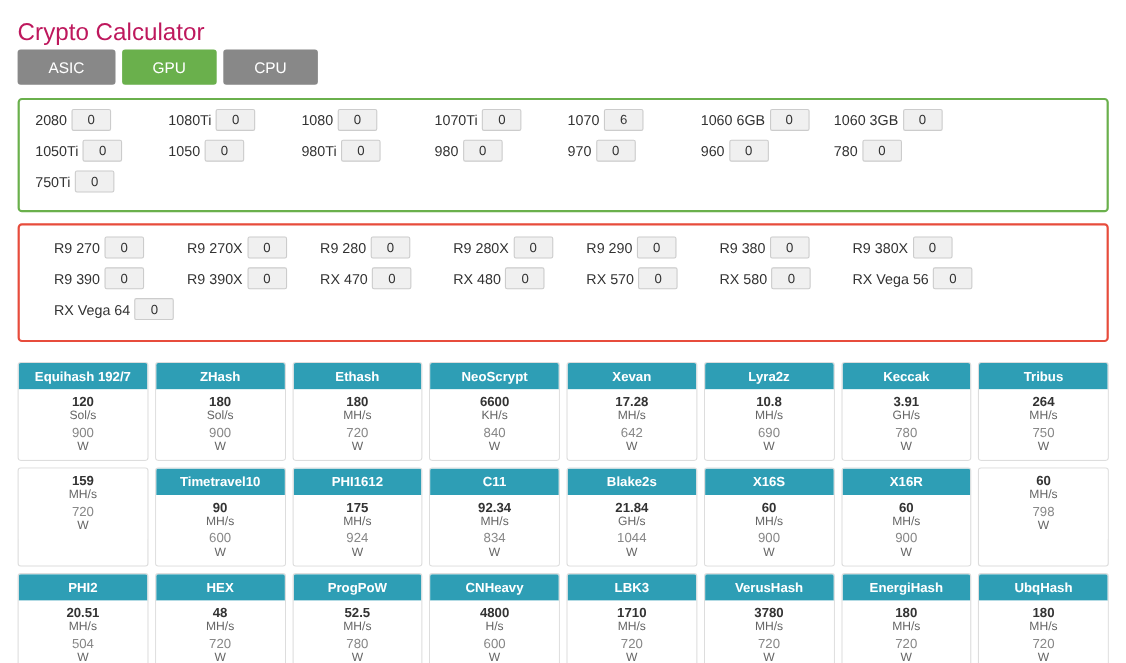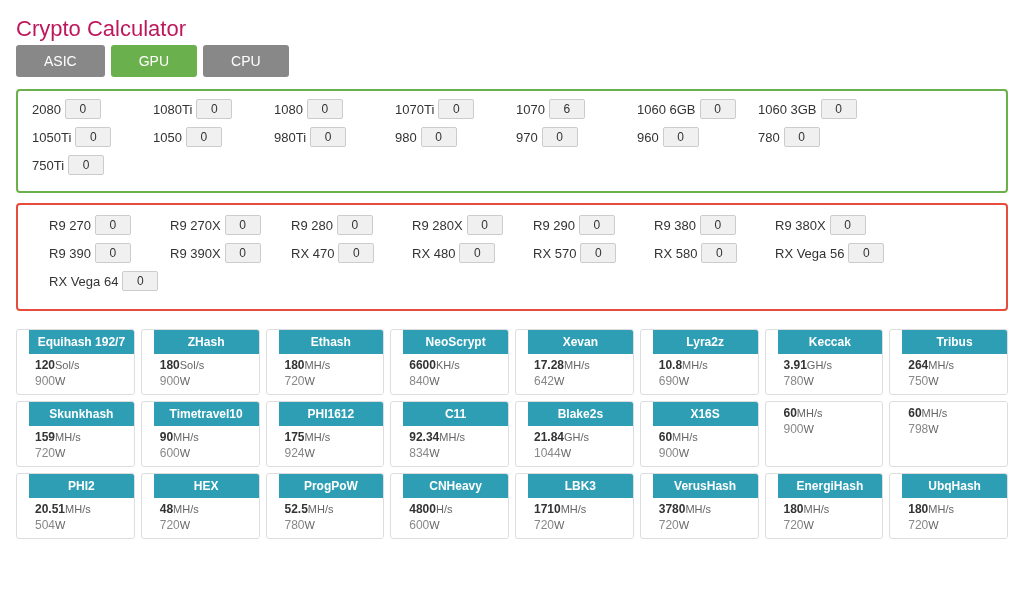--- a/index.html
+++ b/index.html
@@ -54,32 +54,31 @@
     .algo-grid {
       display: grid;
       grid-template-columns: repeat(8, 1fr);
       gap: 6px;
       margin-bottom: 6px;
     }
     .algo-card {
       border: 1px solid #ddd;
       border-radius: 3px;
       overflow: hidden;
-      padding-left: 12px;
     }
     .algo-header {
       background: #2e9eb5;
       color: #fff;
       text-align: center;
       padding: 5px 2px;
       font-size: 12px;
       font-weight: bold;
     }
     .algo-body { padding: 4px 6px; background: #fff; }
-    .algo-row { display: flex; justify-content: flex-start; align-items: center; margin-bottom: 2px; }
+    .algo-row { display: flex; justify-content: flex-start; align-items: center; margin-bottom: 2px; flex-direction: column; }
     .algo-value { font-size: 12px; color: #333; font-weight: bold; }
     .algo-unit { font-size: 11px; color: #666; }
     .algo-label-w { font-size: 12px; color: #888; }
   </style>
 </head>
 <body>
 
 <h1>Crypto Calculator</h1>
 
 <div class="tab-bar">
@@ -324,21 +323,20 @@
         <span class="algo-value">264</span>
         <span class="algo-unit">MH/s</span>
       </div>
       <div class="algo-row">
         <span class="algo-label-w">750</span>
         <span class="algo-unit">W</span>
       </div>
     </div>
   </div>
     <div class="algo-card">
-    <div class="algo-header">Skunkhash</div>
     <div class="algo-body">
       <div class="algo-row">
         <span class="algo-value">159</span>
         <span class="algo-unit">MH/s</span>
       </div>
       <div class="algo-row">
         <span class="algo-label-w">720</span>
         <span class="algo-unit">W</span>
       </div>
     </div>
@@ -402,20 +400,21 @@
         <span class="algo-value">60</span>
         <span class="algo-unit">MH/s</span>
       </div>
       <div class="algo-row">
         <span class="algo-label-w">900</span>
         <span class="algo-unit">W</span>
       </div>
     </div>
   </div>
     <div class="algo-card">
+    <div class="algo-header">X16R</div>
     <div class="algo-body">
       <div class="algo-row">
         <span class="algo-value">60</span>
         <span class="algo-unit">MH/s</span>
       </div>
       <div class="algo-row">
         <span class="algo-label-w">900</span>
         <span class="algo-unit">W</span>
       </div>
     </div>

